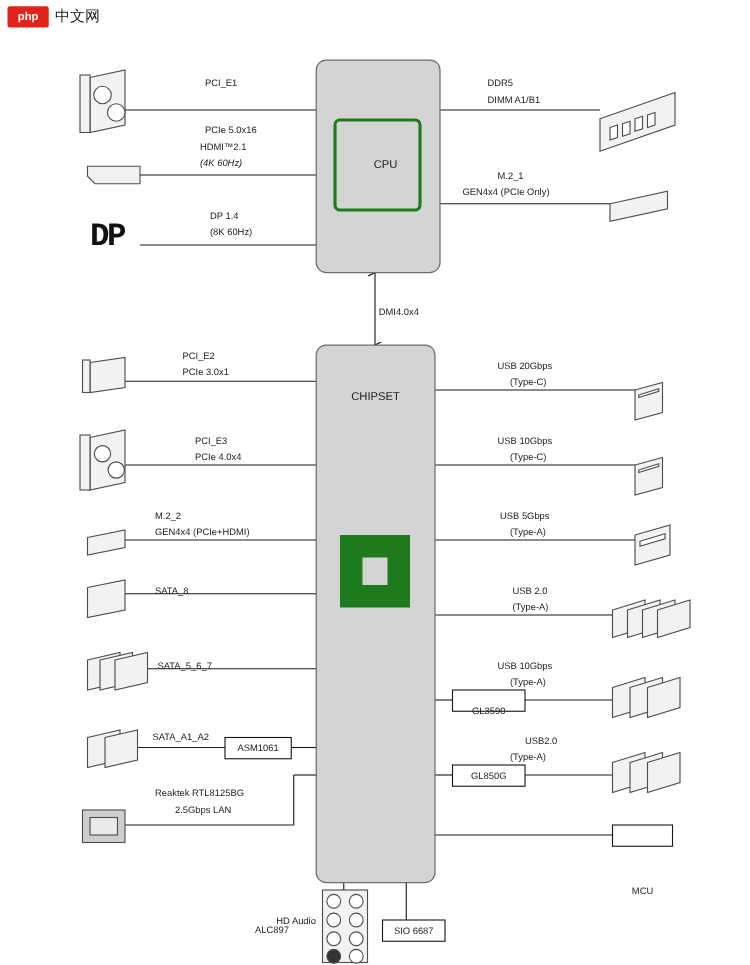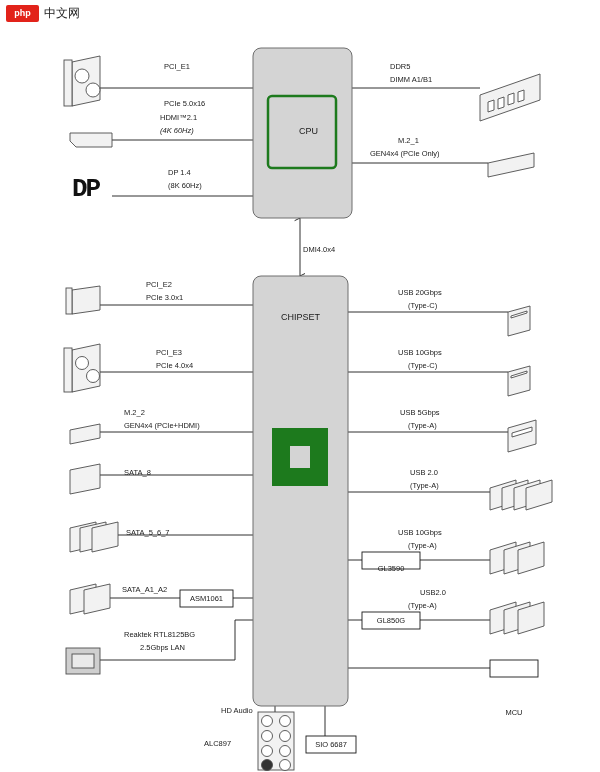--- a/index.html
+++ b/index.html
@@ -325,16 +325,16 @@
 
   <div class="lbl" style="left:420px; top:588px;">USB2.0</div>
   <div class="lbl" style="left:408px; top:601px;">(Type-A)</div>
 
   <div class="boxlbl" style="left:180px; top:594px; width:53px;">ASM1061</div>
   <div class="boxlbl" style="left:362px; top:524px; width:58px;margin-top:40px;">GL3590</div>
   <div class="boxlbl" style="left:362px; top:616px; width:58px;">GL850G</div>
   <div class="boxlbl" style="left:490px; top:664px; width:48px;margin-top:44px;">MCU</div>
   <div class="boxlbl" style="left:306px; top:740px; width:50px;">SIO 6687</div>
 
-  <div class="lbl" style="left:204px; top:706px;padding-left:17px;">HD Audio</div>
+  <div class="lbl" style="left:204px; top:732px;padding-left:17px;">HD Audio</div>
   <div class="lbl" style="left:204px; top:739px;">ALC897</div>
 
 </div>
 
 </body></html>

